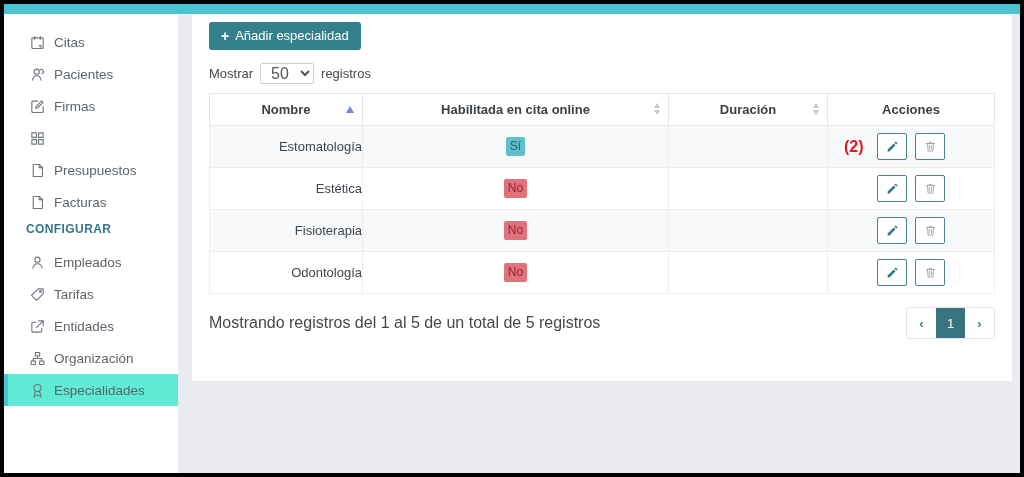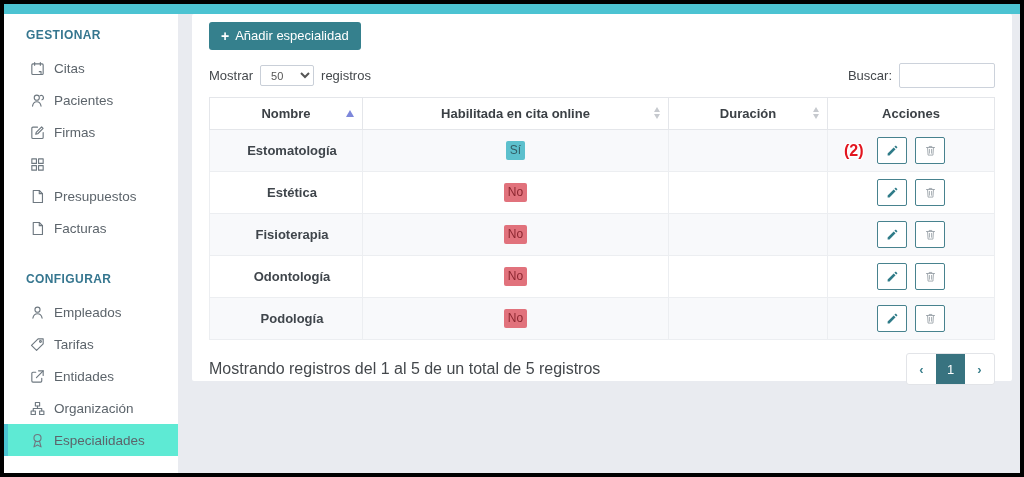--- a/index.html
+++ b/index.html
@@ -4,47 +4,47 @@
 <style>
   * { margin:0; padding:0; box-sizing:border-box; }
   html,body { width:1024px; height:477px; overflow:hidden; font-family:"Liberation Sans", sans-serif; }
   #frame { width:1024px; height:477px; border:4px solid #000; background:#e9ebf0; display:flex; flex-direction:column; }
   #topbar { height:10px; background:var(--topbar,#4cc3d2); flex:0 0 auto; }
   #content { flex:1; display:flex; min-height:0; }
 
   
   #sidebar { width:174px; flex:0 0 auto; background:#fff; padding-top:12px; overflow:hidden; }
   .sb-title { font-size:12px; font-weight:bold; color:#35768f; letter-spacing:.4px; margin:0 0 8px 22px; line-height:18px; }
-  .sb-title:not(:first-child) { margin-top:26px; }
+  .sb-title:not(:first-child) { margin-top:2px; }
   .sb-item { display:flex; align-items:center; height:32px; padding-left:21px; gap:8px; font-size:13.5px; color:#5c646b; cursor:pointer; border-left:4px solid transparent; }
   .sb-item.active { background:#5eead4; border-left-color:var(--topbar,#4cc3d2); }
   .sb-icon { width:17px; height:17px; display:inline-flex; color:#6e7880; flex:0 0 auto; }
   .sb-icon svg { width:17px; height:17px; }
   .annot { color:var(--annot,#e2161f); font-weight:bold; font-size:15px;
            text-shadow:-1px -1px 0 #fff,1px -1px 0 #fff,-1px 1px 0 #fff,1px 1px 0 #fff,0 0 4px #fff; }
 
   
   #main { flex:1; background:#e9ebf0; padding:0 8px 0 14px; min-width:0; }
   #panel { background:#fff; height:367px; border-radius:2px; padding:8px 17px 0 17px; }
 
   .add-btn { background:var(--accent,#35808d); color:#fff; border:none; border-radius:3px;
              font-size:13px; font-family:inherit; padding:6px 12px 7px 12px; display:inline-flex; align-items:center; gap:6px; cursor:pointer; }
   .add-btn .plus { font-weight:bold; font-size:14px; line-height:1; }
 
   .toolbar { display:flex; justify-content:space-between; align-items:center; margin-top:13px; margin-bottom:9px; }
   .tool-left, .tool-right { display:flex; align-items:center; gap:7px; font-size:13px; color:#44484c; }
-  select.len { font-family:inherit; font-size:11px; color:#555; width:54px; height:21px; border:1px solid #c9cfd8; border-radius:2px; background:#fff; padding-left:6px; }
+  select.len { font-family:inherit; font-size:16px; color:#555; width:54px; height:21px; border:1px solid #c9cfd8; border-radius:2px; background:#fff; padding-left:6px; }
   input.search { width:96px; height:25px; border:1px solid #ccd2db; border-radius:2px; font-family:inherit; font-size:13px; padding:0 6px; outline:none; background:#fff; }
 
   
   table { width:100%; border-collapse:collapse; table-layout:fixed; }
   th { height:32px; border:1px solid #e4e6ea; font-size:13px; font-weight:bold; color:#3b4045; text-align:center; position:relative; background:#fff; }
   td { height:42px; border:1px solid #eceef1; font-size:13px; color:#3f454b; background:#fff; }
   tr.odd td { background:#f8f9fb; }
-  td.c-name { text-align:center; padding-left:12px;font-weight:bold; }
+  td.c-name { text-align:right; padding-left:12px; }
   td.c-center { text-align:center; }
   td.c-actions { position:relative; }
   .sort-asc { position:absolute; right:8px; top:12px; width:0; height:0;
               border-left:4px solid transparent; border-right:4px solid transparent; border-bottom:7px solid #7d87da; }
   .sort-both { position:absolute; right:8px; top:9px; display:flex; flex-direction:column; gap:2px; }
   .sort-both i { display:block; width:0; height:0; border-left:3.5px solid transparent; border-right:3.5px solid transparent; }
   .sort-both .su { border-bottom:5px solid #c6c9ce; }
   .sort-both .sd { border-top:5px solid #c6c9ce; }
 
   .badge { display:inline-block; padding:2px 4px 3px 4px; font-size:12px; border-radius:2px; line-height:1.2; }
@@ -67,21 +67,20 @@
   .pg.nav { color:#3a7f8c; font-weight:bold; }
   .pg.cur { background:var(--page-bg,#387380); color:#fff; }
 </style>
 </head>
 <body>
 
 <div id="frame">
   <div id="topbar"></div>
   <div id="content">
     <div id="sidebar">
-        <div class="sb-title">GESTIONAR</div>
         <div class="sb-item">
           <span class="sb-icon">
             <svg viewBox="0 0 24 24" stroke="currentColor" stroke-width="1.6" fill="none" stroke-linecap="round" stroke-linejoin="round">
               <rect x="4" y="5.5" width="16" height="15" rx="1.5"></rect>
               <path d="M8 3.5v4M16 3.5v4"></path>
               <path d="M14.5 16.5h2.5v2.5"></path>
             </svg>
           </span>
           <span>Citas</span>
         </div>
@@ -190,24 +189,20 @@
           <span>Añadir especialidad</span>
         </button>
 
         <div class="toolbar">
           <div class="tool-left">
             <span>Mostrar</span>
             <select class="len">
               <option>50</option>
             </select>
             <span>registros</span>
-          </div>
-          <div class="tool-right">
-            <span>Buscar:</span>
-            <input class="search" type="text" value="" style="">
           </div>
         </div>
 
         <table>
           <colgroup>
               <col style="width:153px">
               <col style="width:306px">
               <col style="width:159px">
               <col>
             </colgroup>
@@ -316,44 +311,20 @@
                       <span class="trash" style="display: inline-flex; width: 13px;">
                         <svg viewBox="0 0 24 24" stroke="currentColor" stroke-width="1.6" fill="none" stroke-linecap="round" stroke-linejoin="round">
                           <path d="M4.5 6.5h15M9.5 6.5V4.5h5v2M6.5 6.5l1 14h9l1-14"></path>
                           <path d="M10 10v7M14 10v7"></path>
                         </svg>
                       </span>
                     </button>
                   </span>
                 </td>
               </tr>
-              <tr class="odd">
-                <td class="c-name">Podología</td>
-                <td class="c-center"><span class="badge b-no">No</span></td>
-                <td class="c-center"></td>
-                <td class="c-actions">
-                  <span class="act-wrap">
-                    <button class="act-btn">
-                      <span class="pencil" style="display: inline-flex; width: 13px;">
-                        <svg viewBox="0 0 24 24" fill="currentColor">
-                          <path d="M3 17.5V21h3.5L17.7 9.8 14.2 6.3 3 17.5zM20.7 6.8c.4-.4.4-1 0-1.4l-2.1-2.1c-.4-.4-1-.4-1.4 0l-1.7 1.7 3.5 3.5 1.7-1.7z"></path>
-                        </svg>
-                      </span>
-                    </button>
-                    <button class="act-btn">
-                      <span class="trash" style="display: inline-flex; width: 13px;">
-                        <svg viewBox="0 0 24 24" stroke="currentColor" stroke-width="1.6" fill="none" stroke-linecap="round" stroke-linejoin="round">
-                          <path d="M4.5 6.5h15M9.5 6.5V4.5h5v2M6.5 6.5l1 14h9l1-14"></path>
-                          <path d="M10 10v7M14 10v7"></path>
-                        </svg>
-                      </span>
-                    </button>
-                  </span>
-                </td>
-              </tr>
             </tbody>
         </table>
 
         <div class="tfooter">
           <span class="info">Mostrando registros del 1 al 5 de un total de 5 registros</span>
           <div class="pager">
             <span class="pg nav">‹</span>
             <span class="pg cur">1</span>
             <span class="pg nav">›</span>
           </div>

